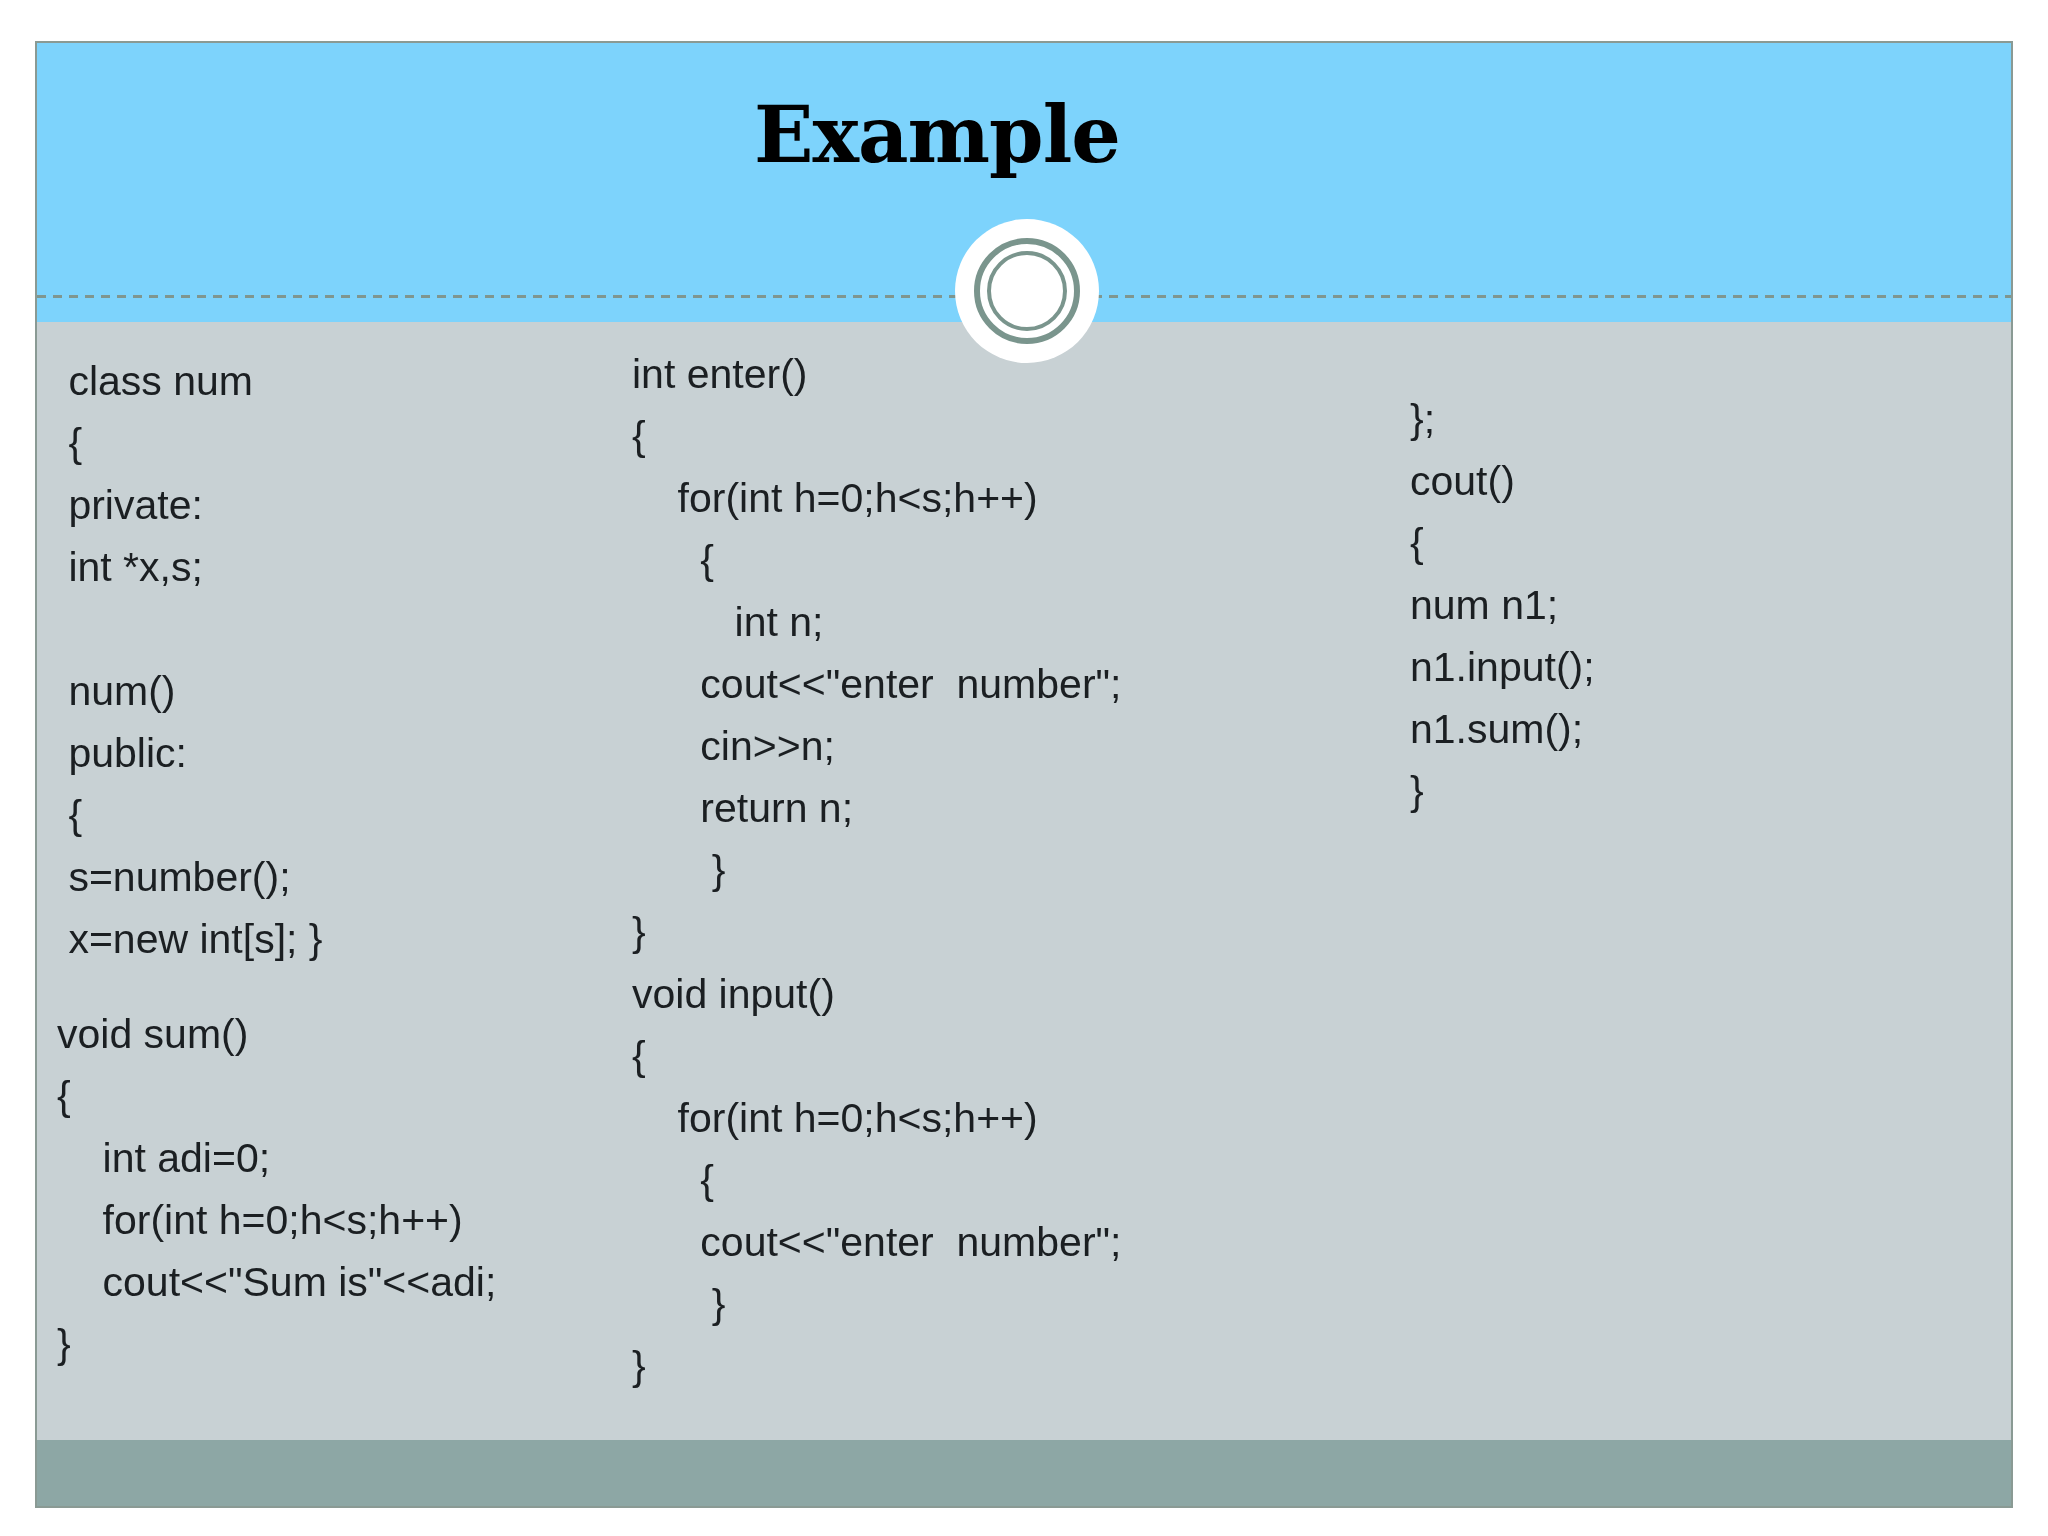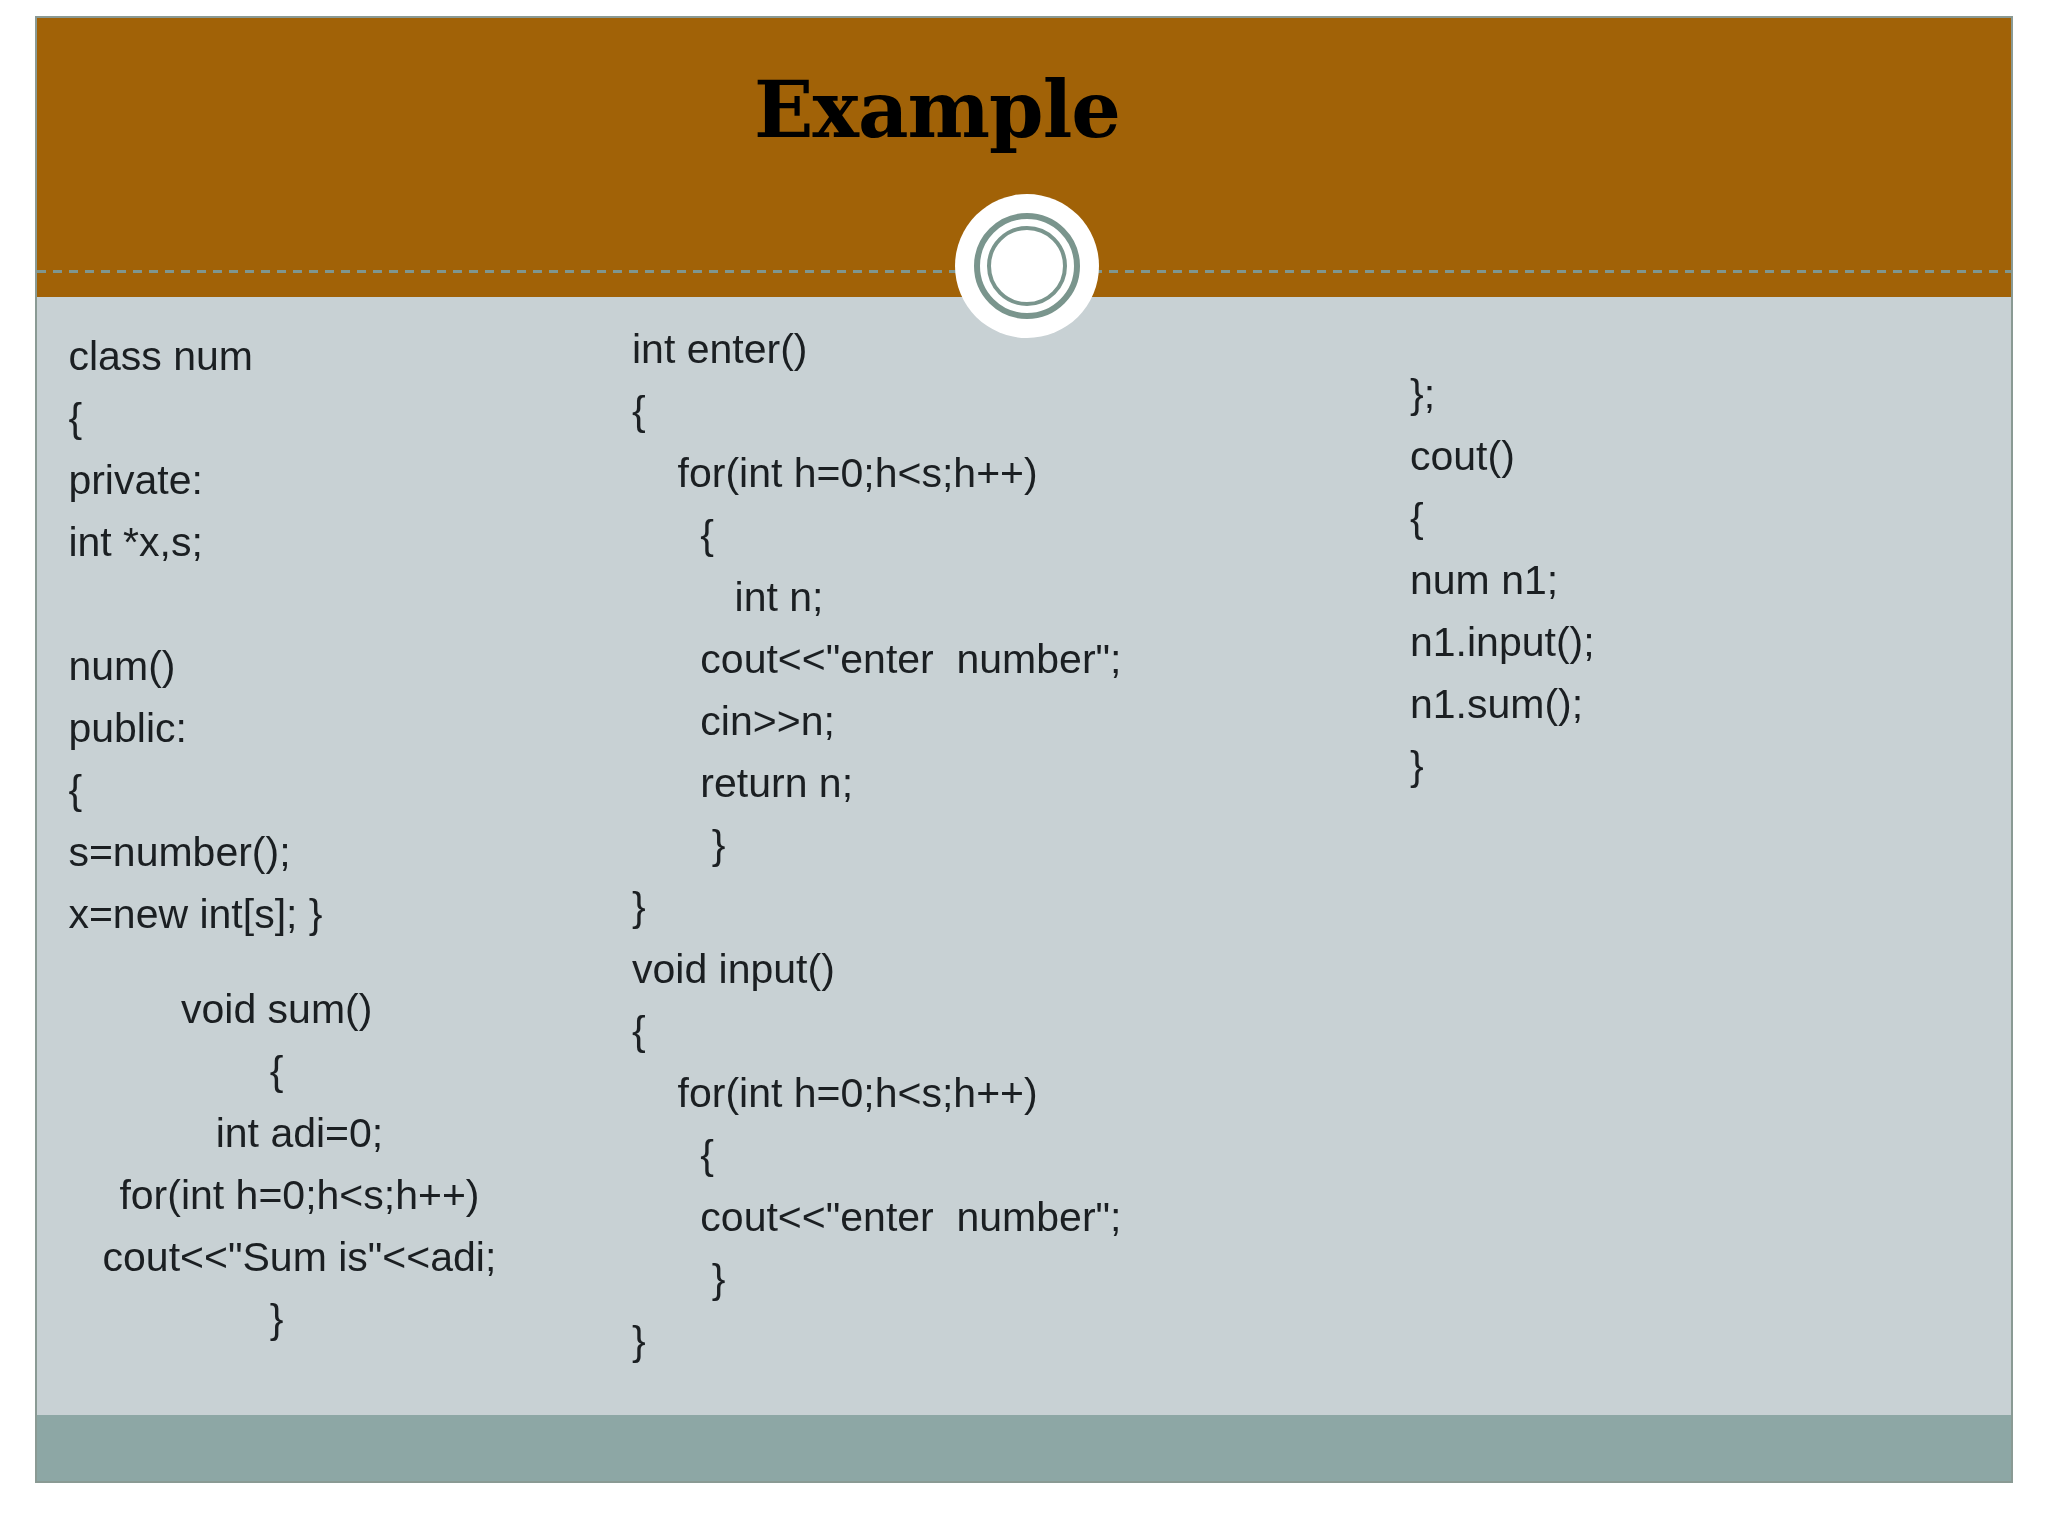--- a/index.html
+++ b/index.html
@@ -7,26 +7,26 @@
     padding: 0;
     width: 2048px;
     height: 1536px;
     background: #ffffff;
     overflow: hidden;
     font-family: "Liberation Sans", sans-serif;
   }
   .slide {
     position: absolute;
     left: 35px;
-    top: 16px;
+    top: 41px;
     width: 1978px;
     height: 1467px;
     box-sizing: border-box;
     border: 2px solid var(--border-col, #8a9a94);
-    background: #a16207;
+    background: #7dd3fc;
   }
   .content-area {
     position: absolute;
     left: 0;
     top: 279px;
     width: 100%;
     height: 1118px;
     background: var(--content-bg, #c8d1d4);
   }
   .footer-bar {
@@ -82,21 +82,21 @@
     position: absolute;
     font-size: 41px;
     line-height: 62px;
     color: var(--text-col, #1b1f22);
   }
   .code-line {
     white-space: pre;
     height: 62px;
   }
   .block-c1a { left: 20px;   top: 307px; }
-  .block-c1b { left: 20px;   top: 960px; text-align: center; }
+  .block-c1b { left: 20px;   top: 960px; }
   .block-c2  { left: 595px;  top: 300px; }
   .block-c3  { left: 1373px; top: 345px; }
 </style>
 </head>
 <body>
 
 <div class="slide">
 
   <h1 class="slide-title">Example</h1>
 

